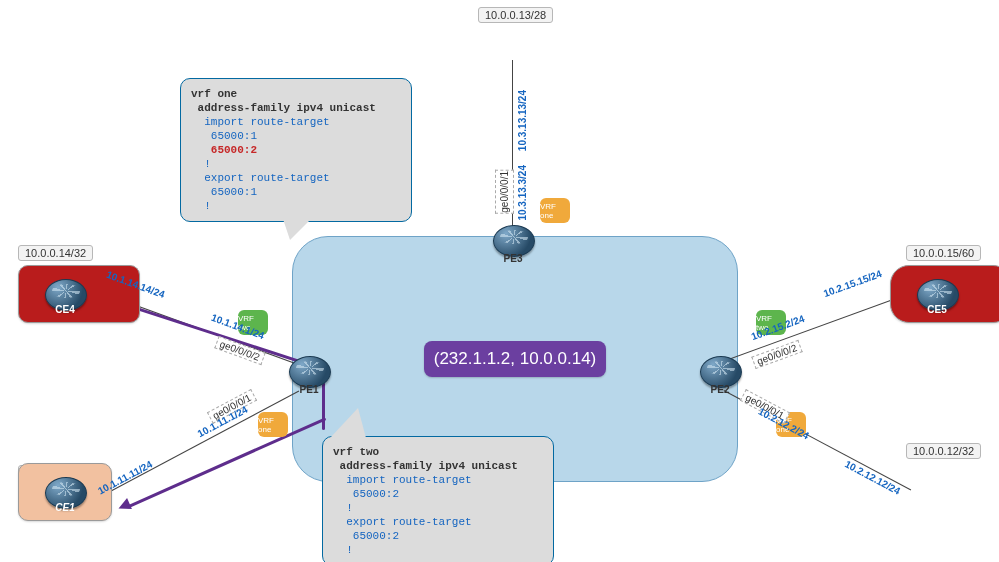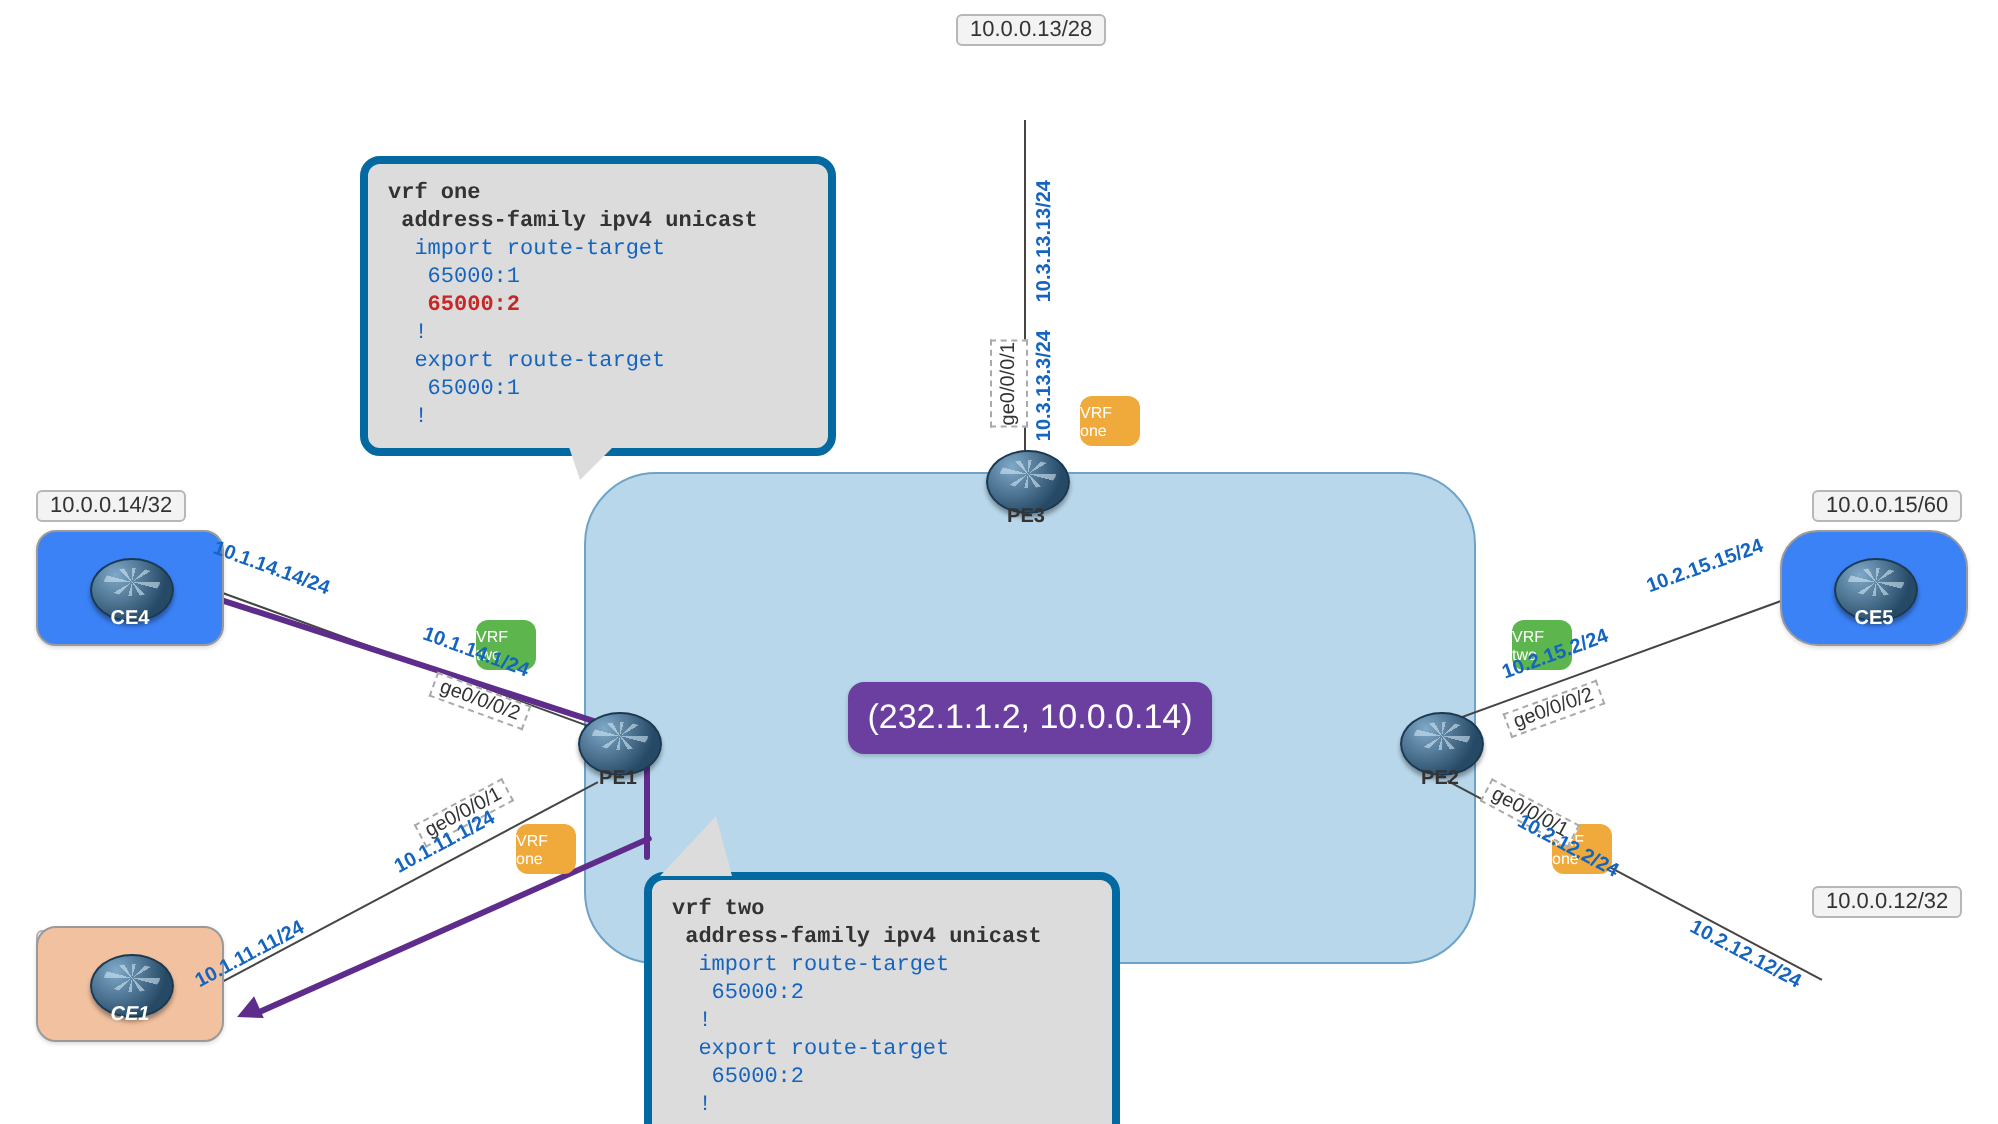--- a/index.html
+++ b/index.html
@@ -44,21 +44,21 @@
   }
   
   .hostbox {
     position: absolute;
     width: 92px;
     height: 56px;
     border-radius: 10px;
     border: 1px solid #9a9a9a;
     box-shadow: 0 1px 2px rgba(0,0,0,.15);
   }
-  .hostbox.green  { background: #3b82f6; }
+  .hostbox.green  { background: #b91c1c; padding-left: 28px; }
   .hostbox.orange { background: #f2c1a0; }
   
   .router {
     position: absolute;
     width: 40px;
     height: 30px;
     border-radius: 50% / 50%;
     background: radial-gradient(circle at 30% 25%, #7fa9c9 0%, #264a66 70%);
     border: 1px solid #1b3a52;
     box-shadow: 0 2px 2px rgba(0,0,0,.35);
@@ -127,21 +127,21 @@
     align-items: center;
     justify-content: center;
     padding-top: 1px;
   }
   .vrf.green  { background: #5db54d; }
   .vrf.amber  { background: #f0a93b; }
   
   .bubble {
     position: absolute;
     background: #dcdcdc;
-    border: 4px solid #0369a1;
+    border: 1px solid #0369a1;
     border-radius: 10px;
     font-family: "Consolas", "Courier New", monospace;
     font-size: 11px;
     line-height: 14px;
     padding: 8px 10px;
     color: #333;
     white-space: pre;
   }
   .bubble .kw  { color: #333; font-weight: bold; }
   .bubble .blue{ color: #1565c0; }

